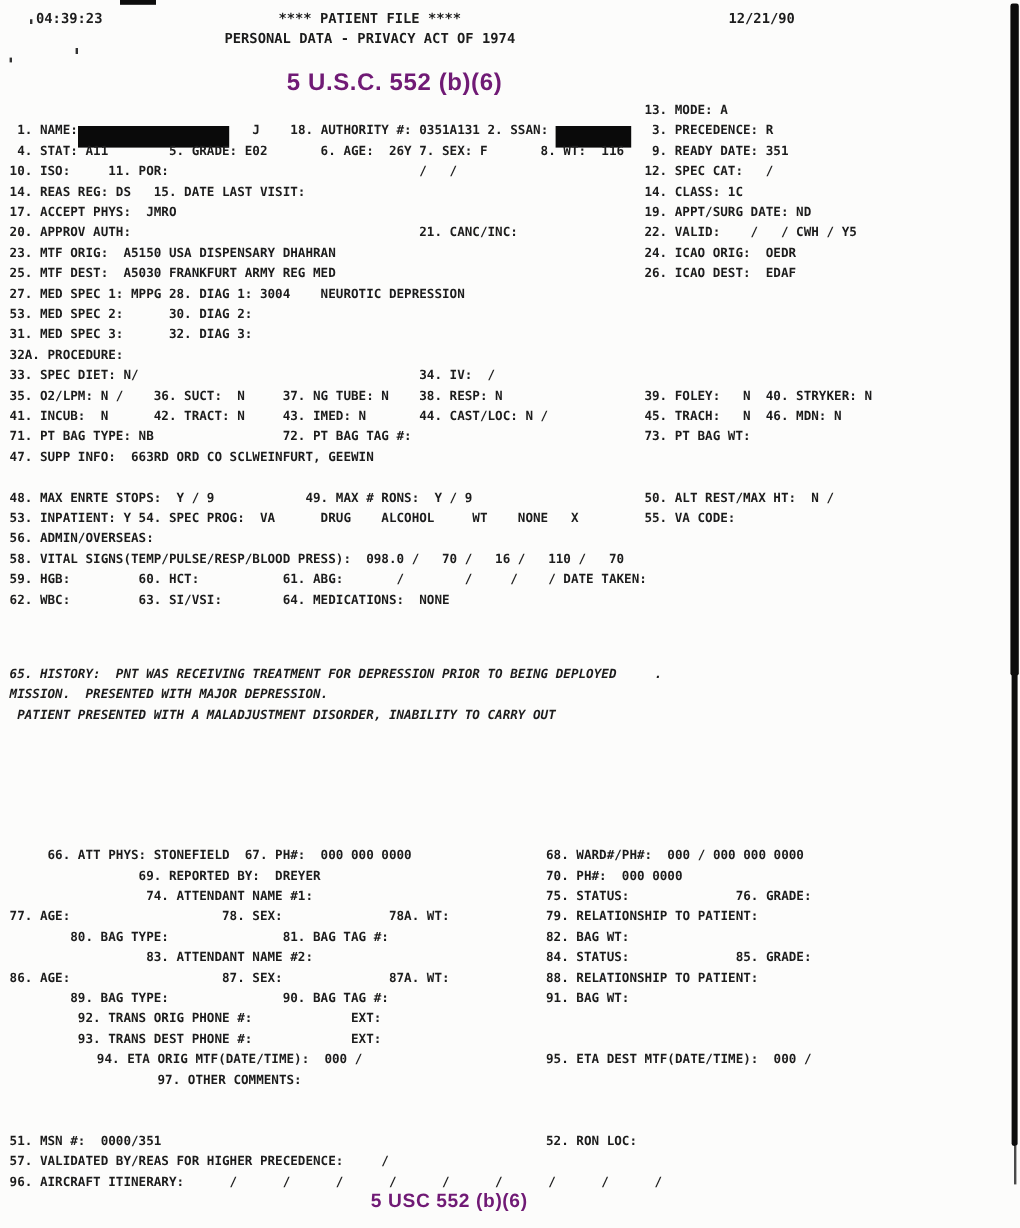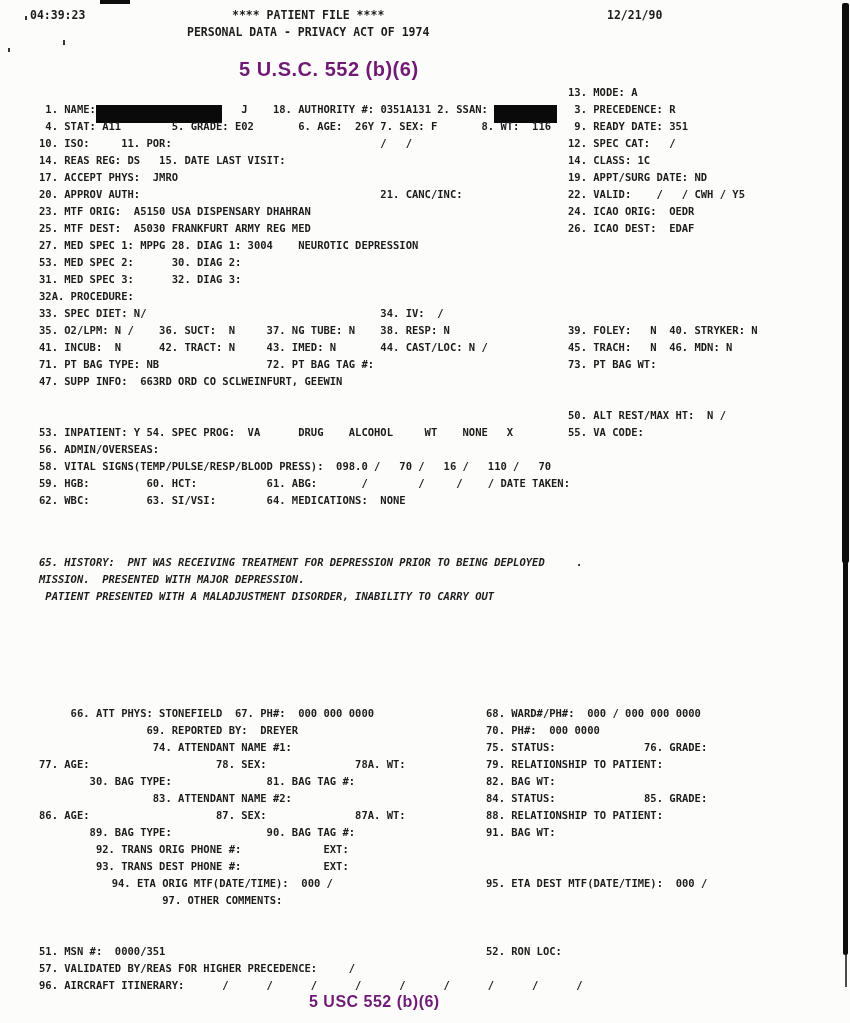--- a/index.html
+++ b/index.html
@@ -26,21 +26,21 @@
   }
   #stamp-top{left:239px;top:58px;font-size:20px;}
   #stamp-bottom{left:309px;top:993px;font-size:16px;}
 
   .block{position:absolute;left:8px;}
   #block-main{top:84px;}
   #block-history{top:554px;font-style:italic;}
   #block-att{top:705px;text-align:center;}
   #block-foot{top:943px;}
 
-  .frow{height:17px;line-height:17px;font-size:10.5px;white-space:pre;position:relative;margin-left:31px;}
+  .frow{height:17px;line-height:17px;font-size:10.5px;white-space:pre;position:relative;}
   .cl{white-space:pre;}
   .cr{position:absolute;top:0;white-space:pre;}
   #block-main .cr{left:529px;}
   #block-att .cr{left:447px;}
   #block-foot .cr{left:447px;}
 
   .redact{
     background:#0a0a0a;color:transparent;
     display:inline-block;height:18px;vertical-align:-4px;
   }
@@ -81,38 +81,38 @@
       <div class="frow"><span class="cl">27. MED SPEC 1: MPPG 28. DIAG 1: 3004    NEUROTIC DEPRESSION</span></div>
       <div class="frow"><span class="cl">53. MED SPEC 2:      30. DIAG 2:</span></div>
       <div class="frow"><span class="cl">31. MED SPEC 3:      32. DIAG 3:</span></div>
       <div class="frow"><span class="cl">32A. PROCEDURE:</span></div>
       <div class="frow"><span class="cl">33. SPEC DIET: N/                                     34. IV:  /</span></div>
       <div class="frow"><span class="cl">35. O2/LPM: N /    36. SUCT:  N     37. NG TUBE: N    38. RESP: N</span><span class="cr">39. FOLEY:   N  40. STRYKER: N</span></div>
       <div class="frow"><span class="cl">41. INCUB:  N      42. TRACT: N     43. IMED: N       44. CAST/LOC: N /</span><span class="cr">45. TRACH:   N  46. MDN: N</span></div>
       <div class="frow"><span class="cl">71. PT BAG TYPE: NB                 72. PT BAG TAG #:</span><span class="cr">73. PT BAG WT:</span></div>
       <div class="frow"><span class="cl">47. SUPP INFO:  663RD ORD CO SCLWEINFURT, GEEWIN</span></div>
       <div class="frow"><span class="cl"></span></div>
-      <div class="frow"><span class="cr">50. ALT REST/MAX HT:  N /</span></div>
+      <div class="frow"><span class="cl">48. MAX ENRTE STOPS:  Y / 9            49. MAX # RONS:  Y / 9</span><span class="cr">50. ALT REST/MAX HT:  N /</span></div>
       <div class="frow"><span class="cl">53. INPATIENT: Y 54. SPEC PROG:  VA      DRUG    ALCOHOL     WT    NONE   X</span><span class="cr">55. VA CODE:</span></div>
       <div class="frow"><span class="cl">56. ADMIN/OVERSEAS:</span></div>
       <div class="frow"><span class="cl">58. VITAL SIGNS(TEMP/PULSE/RESP/BLOOD PRESS):  098.0 /   70 /   16 /   110 /   70</span></div>
       <div class="frow"><span class="cl">59. HGB:         60. HCT:           61. ABG:       /        /     /    / DATE TAKEN:</span></div>
       <div class="frow"><span class="cl">62. WBC:         63. SI/VSI:        64. MEDICATIONS:  NONE</span></div>
     </div>
   <div class="block" id="block-history">
       <div class="frow"><span class="cl">65. HISTORY:  PNT WAS RECEIVING TREATMENT FOR DEPRESSION PRIOR TO BEING DEPLOYED     .</span></div>
       <div class="frow"><span class="cl">MISSION.  PRESENTED WITH MAJOR DEPRESSION.</span></div>
       <div class="frow"><span class="cl"> PATIENT PRESENTED WITH A MALADJUSTMENT DISORDER, INABILITY TO CARRY OUT</span></div>
     </div>
   <div class="block" id="block-att">
       <div class="frow"><span class="cl">66. ATT PHYS: STONEFIELD  67. PH#:  000 000 0000</span><span class="cr">68. WARD#/PH#:  000 / 000 000 0000</span></div>
       <div class="frow"><span class="cl">69. REPORTED BY:  DREYER</span><span class="cr">70. PH#:  000 0000</span></div>
       <div class="frow"><span class="cl">74. ATTENDANT NAME #1:</span><span class="cr">75. STATUS:              76. GRADE:</span></div>
       <div class="frow"><span class="cl">77. AGE:                    78. SEX:              78A. WT:</span><span class="cr">79. RELATIONSHIP TO PATIENT:</span></div>
-      <div class="frow"><span class="cl">30. BAG TYPE:               81. BAG TAG #:</span><span class="cr">82. BAG WT:</span></div>
+      <div class="frow"><span class="cl">80. BAG TYPE:               81. BAG TAG #:</span><span class="cr">82. BAG WT:</span></div>
       <div class="frow"><span class="cl">83. ATTENDANT NAME #2:</span><span class="cr">84. STATUS:              85. GRADE:</span></div>
       <div class="frow"><span class="cl">86. AGE:                    87. SEX:              87A. WT:</span><span class="cr">88. RELATIONSHIP TO PATIENT:</span></div>
       <div class="frow"><span class="cl">89. BAG TYPE:               90. BAG TAG #:</span><span class="cr">91. BAG WT:</span></div>
       <div class="frow"><span class="cl">92. TRANS ORIG PHONE #:             EXT:</span></div>
       <div class="frow"><span class="cl">93. TRANS DEST PHONE #:             EXT:</span></div>
       <div class="frow"><span class="cl">94. ETA ORIG MTF(DATE/TIME):  000 /</span><span class="cr">95. ETA DEST MTF(DATE/TIME):  000 /</span></div>
       <div class="frow"><span class="cl">97. OTHER COMMENTS:</span></div>
     </div>
   <div class="block" id="block-foot">
       <div class="frow"><span class="cl">51. MSN #:  0000/351</span><span class="cr">52. RON LOC:</span></div>

